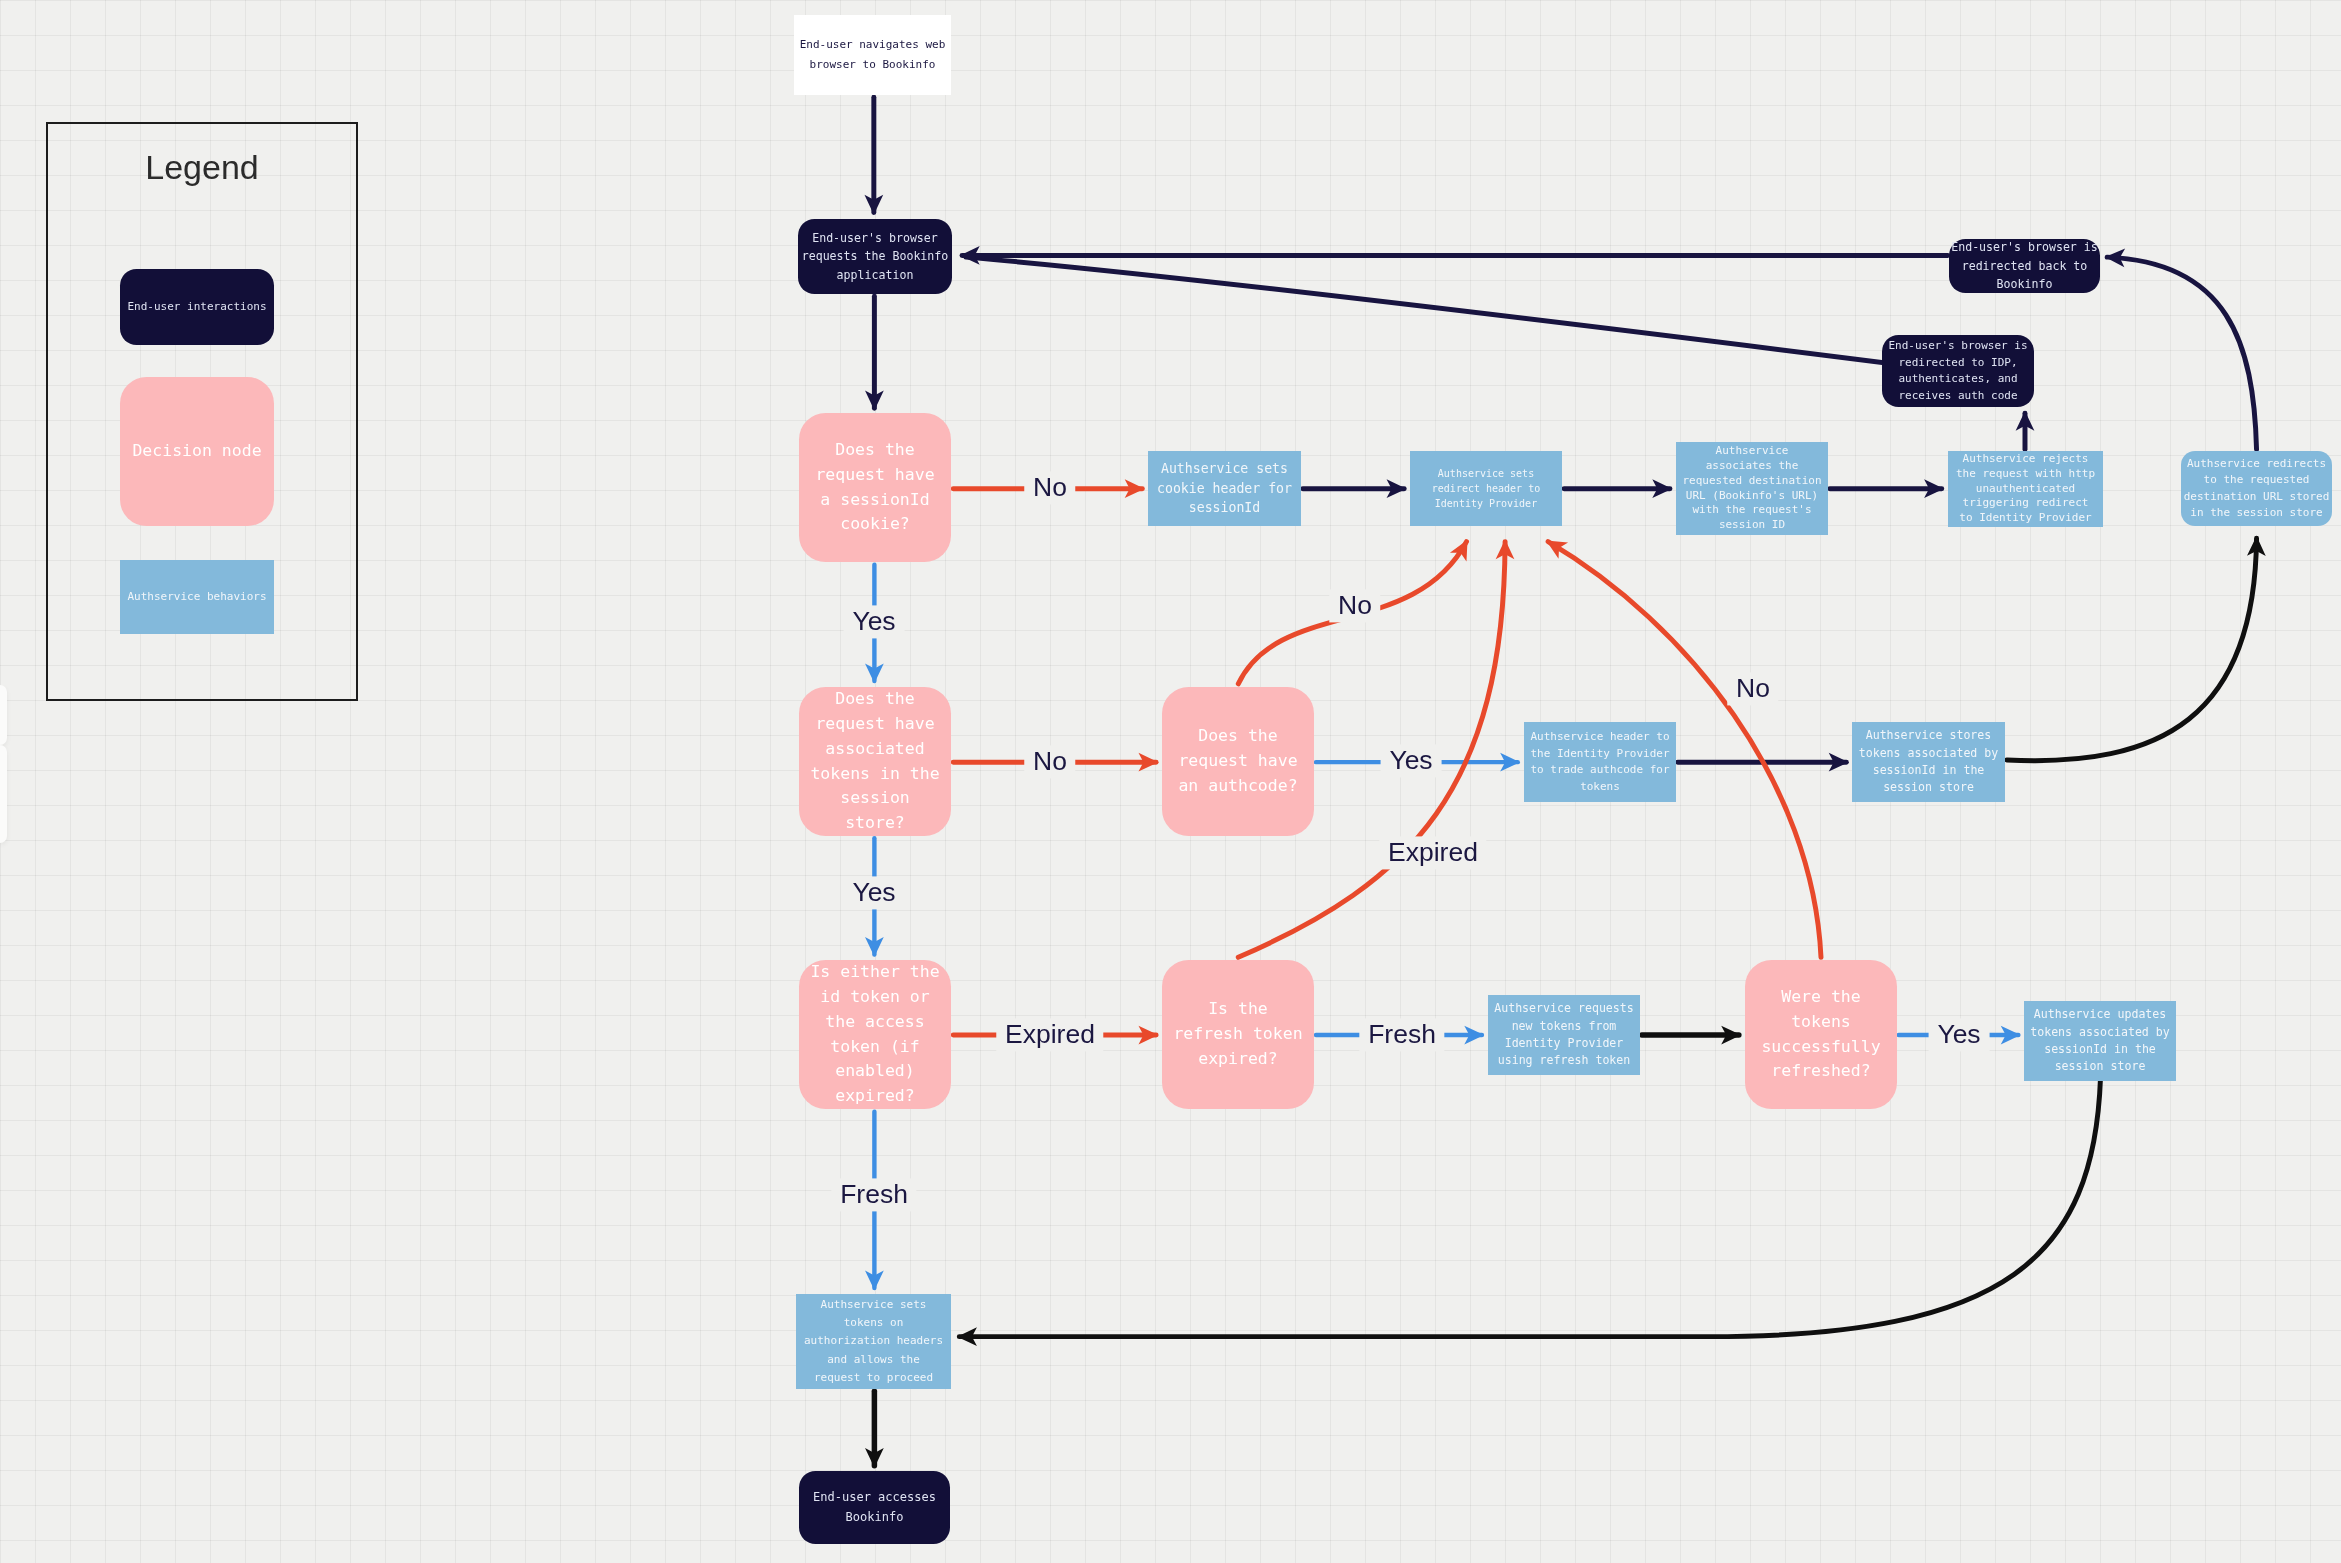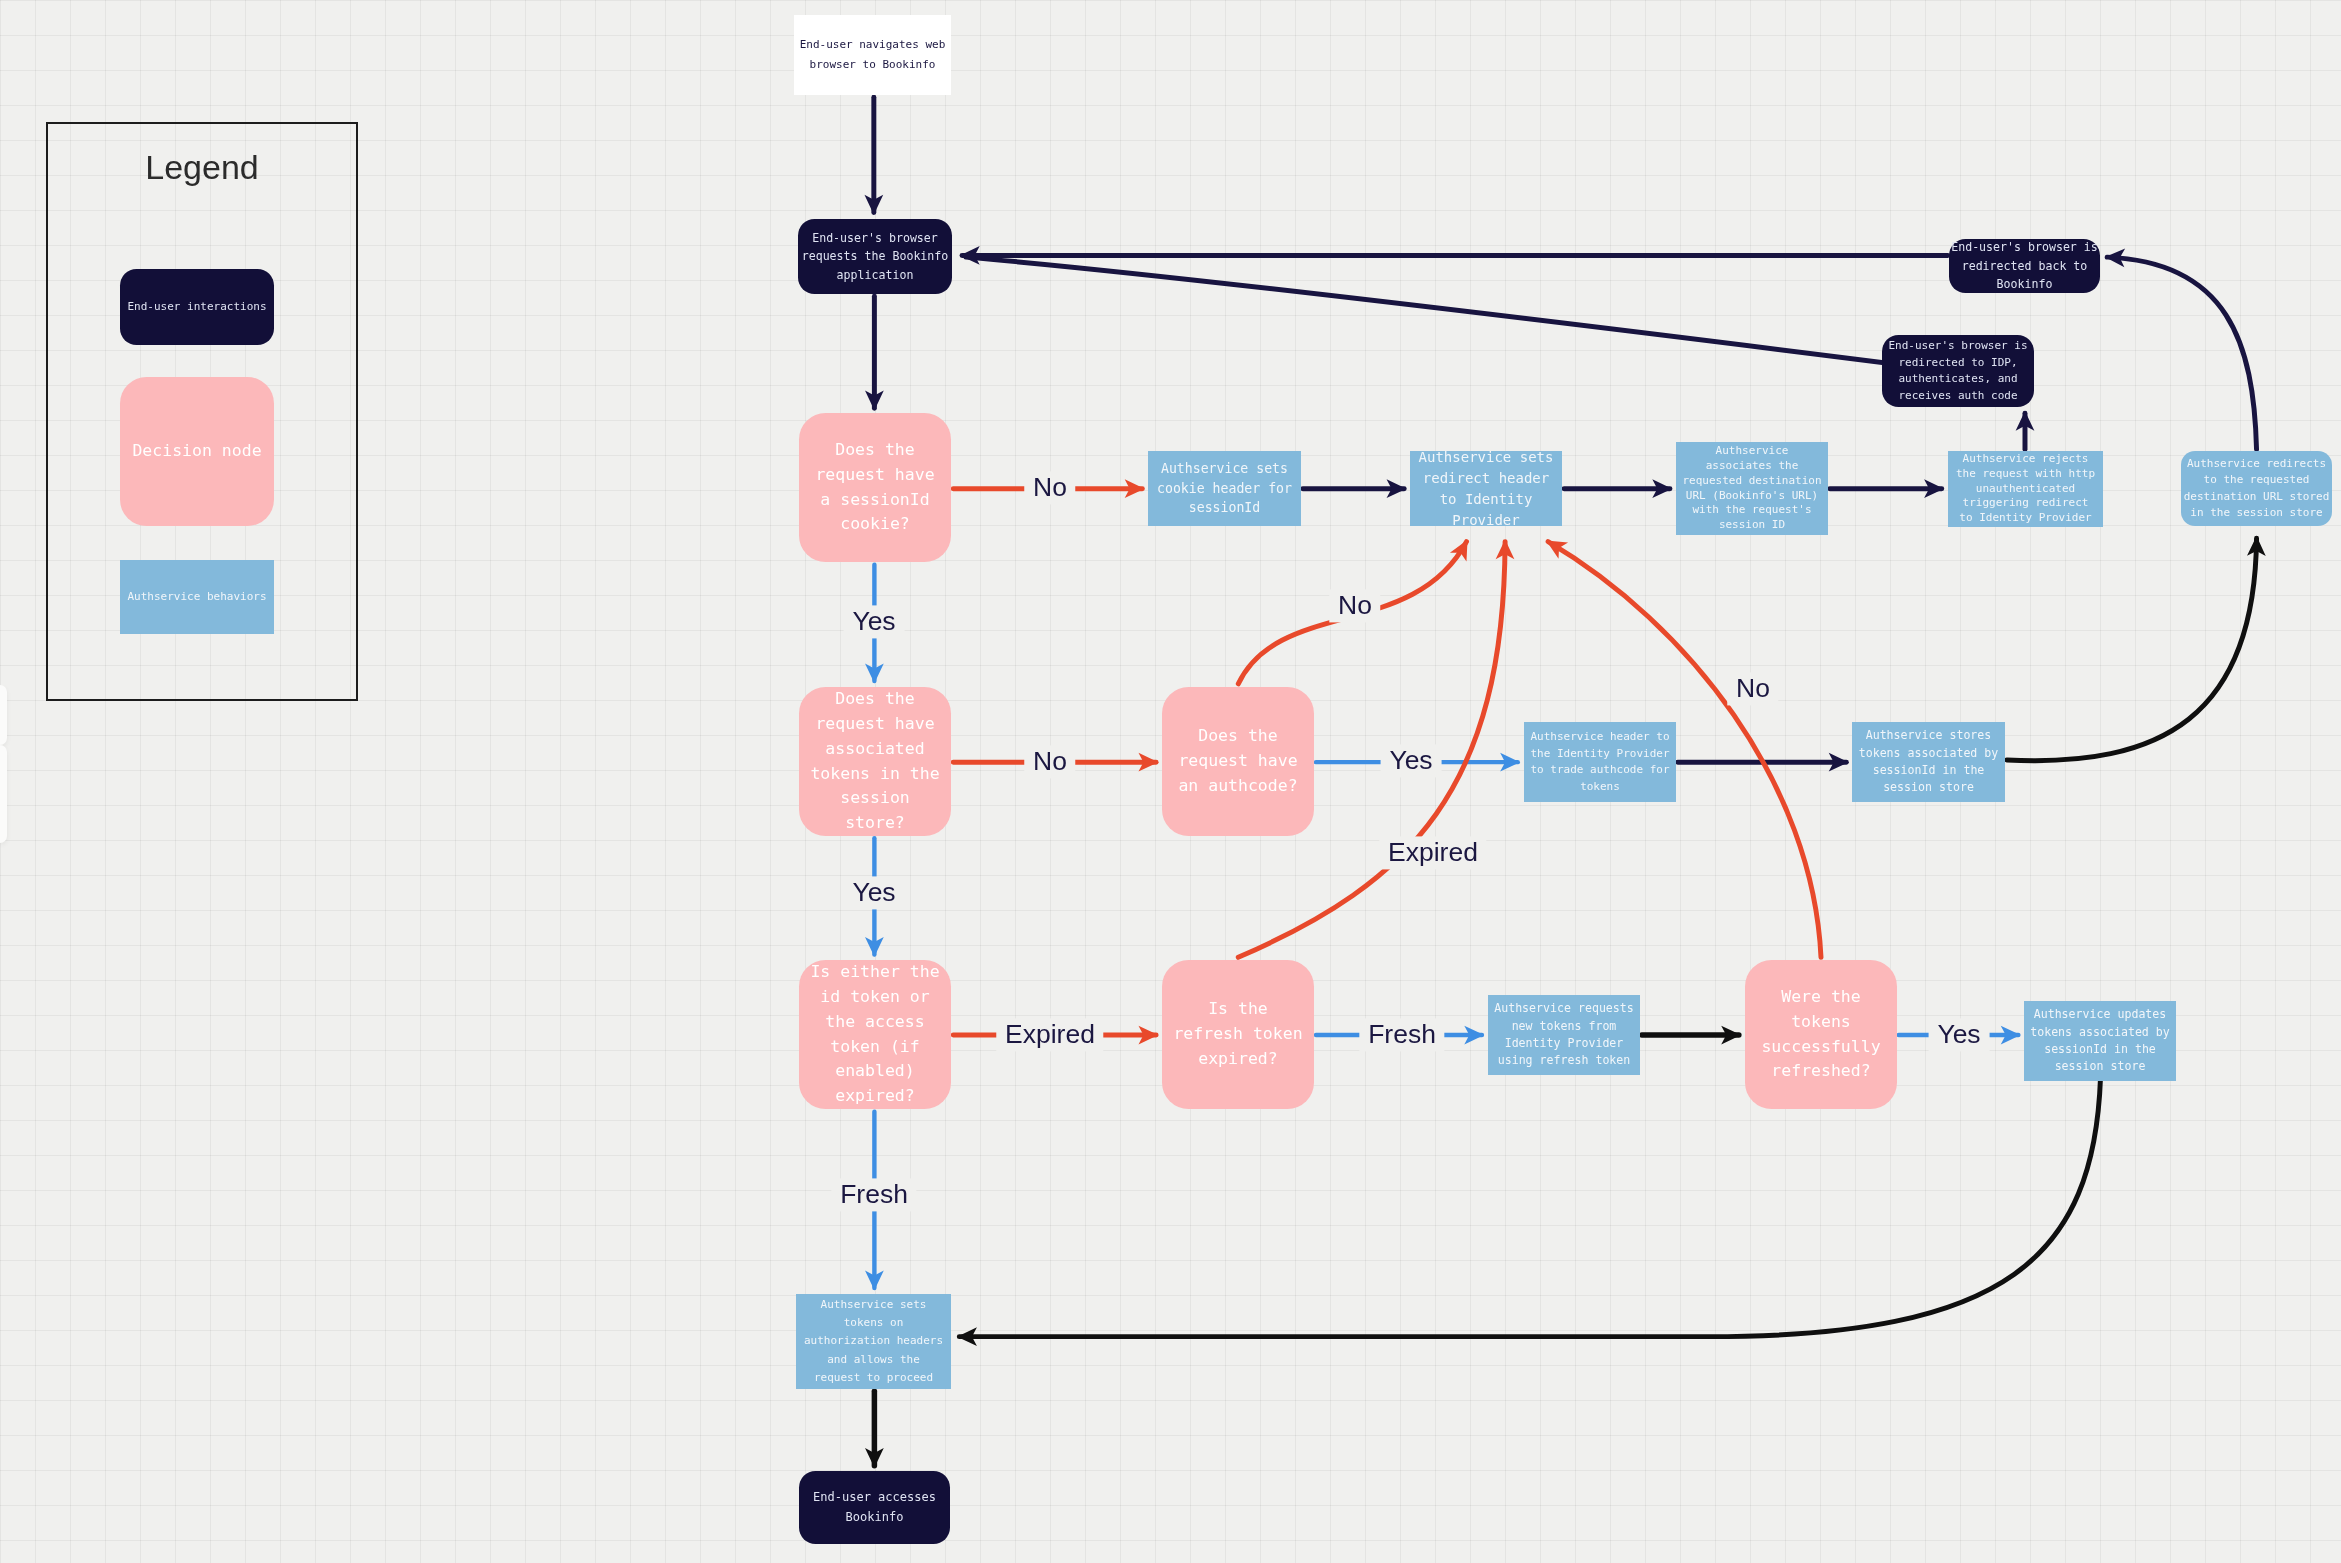--- a/index.html
+++ b/index.html
@@ -16,21 +16,21 @@
   .node{
     position:absolute;display:flex;align-items:center;justify-content:center;
     text-align:center;box-sizing:border-box;padding:3.3px 5.5px;
     font-family:"DejaVu Sans Mono", monospace;
   }
   .navy{background:#120f38;color:#dfe3f2;border-radius:16.5px;font-size:11.6px;line-height:1.6;}
   .navy.small{font-size:11px;line-height:1.5;}
   .white{background:#ffffff;color:#1b1741;font-size:11px;line-height:1.8;}
   .blue{background:#83b9db;color:#f1f6fa;}
   .f24{font-size:13.2px;line-height:1.5;}
-  .f23{font-size:14px;line-height:1.5;}
+  .f23{font-size:10px;line-height:1.5;}
   .f21{font-size:11.6px;line-height:1.5;}
   .f20{font-size:11px;line-height:1.5;}
   .dense{line-height:1.35 !important;}
   .tall{line-height:1.65 !important;}
   .pinkd{background:#fcb8ba;color:#ffffff;border-radius:26.5px;font-size:16.5px;line-height:1.5;padding:2.2px 6.6px;}
   .elabel{
     position:absolute;transform:translate(-50%,-50%);
     background:#f0f0ee;color:#1b1741;
     font-family:"Liberation Sans", sans-serif;font-size:26.5px;
     padding:1.1px 8.8px;white-space:nowrap;

